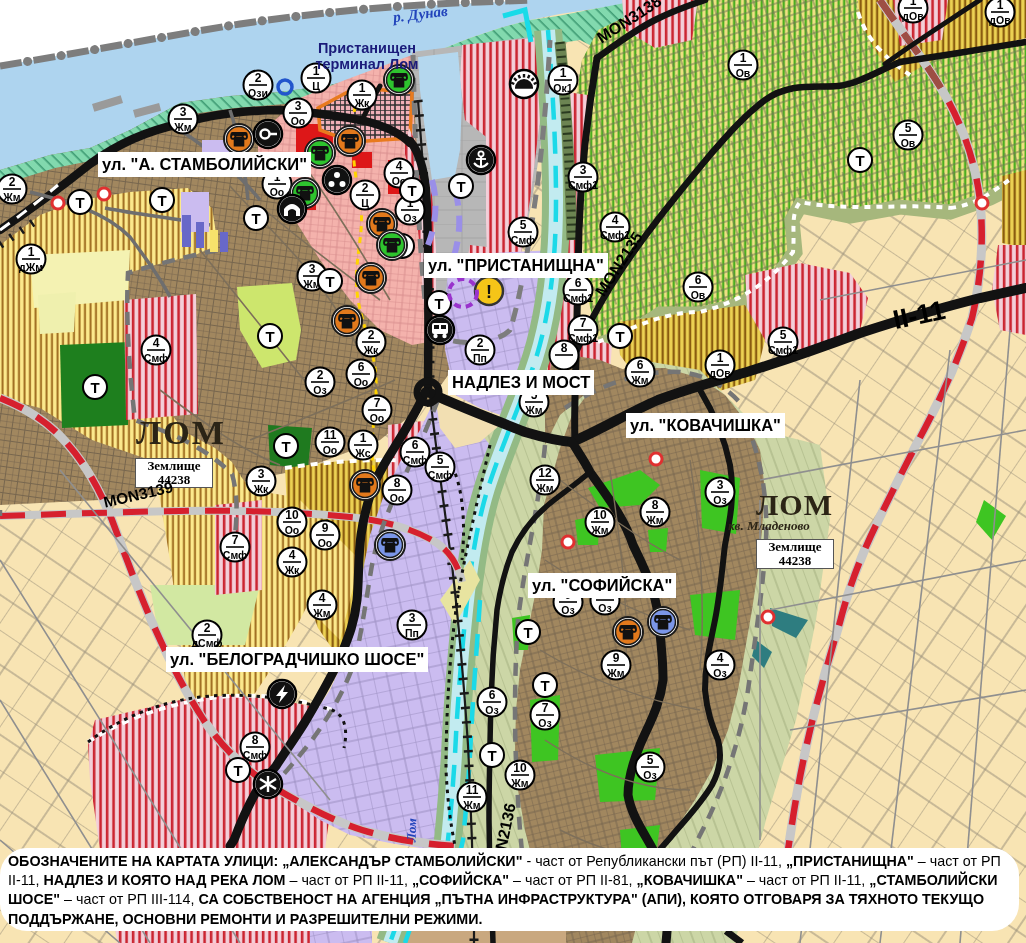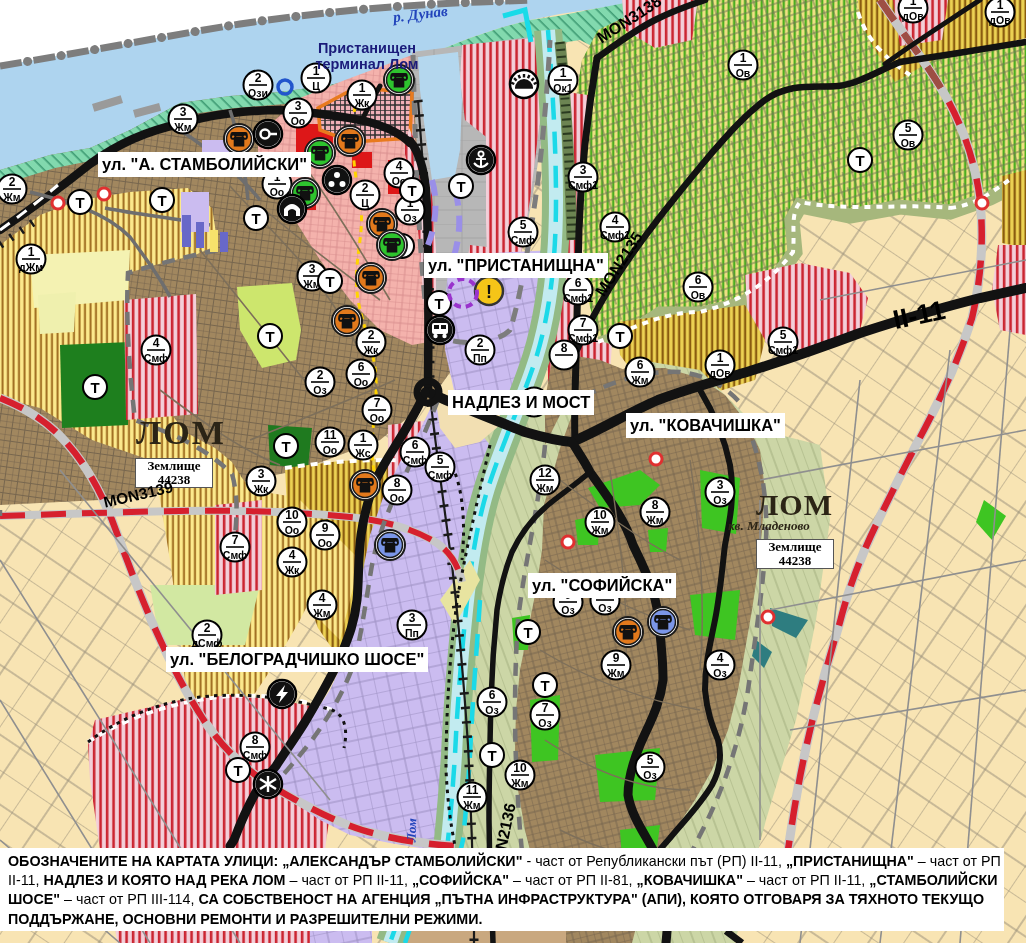--- a/index.html
+++ b/index.html
@@ -1,19 +1,19 @@
 <!DOCTYPE html>
 <html><head>
 <meta charset="utf-8">
 <style>
 html,body{margin:0;padding:0;width:1026px;height:943px;overflow:hidden;background:#fff;font-family:"Liberation Sans",sans-serif;}
 #map{position:relative;width:1026px;height:943px;}
 svg{position:absolute;top:0;left:0;}
 .lbl{position:absolute;background:#fff;color:#000;font-weight:bold;font-size:16.5px;white-space:nowrap;padding:3px 4px;}
-#legend{position:absolute;left:0px;top:848px;width:991px;height:79px;background:#fff;padding:4px 5px 0px 8px;font-size:14.3px;line-height:19.2px;color:#000;}
+#legend{position:absolute;left:0px;top:848px;width:991px;height:79px;background:#fff;padding:4px 20px 0px 8px;font-size:14.3px;line-height:19.2px;color:#000;border-radius:27px;}
 #legend .ln{white-space:nowrap;}
 </style>
 </head>
 <body>
 <div id="map">
 <svg width="1026" height="943" viewBox="0 0 1026 943">
 <defs>
 <pattern id="pYel" width="5.5" height="8" patternUnits="userSpaceOnUse">
           <rect width="5.5" height="8" fill="#fce98c"></rect>
           <rect x="1.5" width="2" height="8" fill="#9e6b1f"></rect>
@@ -836,21 +836,21 @@
 <circle cx="58" cy="203" r="6" fill="#fff" stroke="#e03030" stroke-width="3"></circle>
 <circle cx="982" cy="203" r="6" fill="#fff" stroke="#e03030" stroke-width="3"></circle>
 <circle cx="768" cy="617" r="6" fill="#fff" stroke="#e03030" stroke-width="3"></circle>
 <circle cx="713" cy="430" r="6" fill="#fff" stroke="#e03030" stroke-width="3"></circle>
 <circle cx="656" cy="459" r="6" fill="#fff" stroke="#e03030" stroke-width="3"></circle>
 <circle cx="568" cy="542" r="6" fill="#fff" stroke="#e03030" stroke-width="3"></circle>
 <circle cx="285" cy="87" r="7" fill="none" stroke="#2255cc" stroke-width="3.5"></circle>
 </svg>
 <div class="lbl" style="left:98px;top:152px;">ул. "А. СТАМБОЛИЙСКИ"</div>
 <div class="lbl" style="left:424px;top:253px;">ул. "ПРИСТАНИЩНА"</div>
-<div class="lbl" style="left:448px;top:370px;margin-top:20px;">НАДЛЕЗ И МОСТ</div>
+<div class="lbl" style="left:448px;top:370px;">НАДЛЕЗ И МОСТ</div>
 <div class="lbl" style="left:626px;top:413px;">ул. "КОВАЧИШКА"</div>
 <div class="lbl" style="left:528px;top:573px;">ул. "СОФИЙСКА"</div>
 <div class="lbl" style="left:166px;top:647px;">ул. "БЕЛОГРАДЧИШКО ШОСЕ"</div>
 <div style="position:absolute;left:282px;top:40px;width:170px;text-align:center;color:#1b1b7a;font-weight:bold;font-size:14.5px;line-height:16px;">Пристанищен<br>терминал Лом</div>
 <div style="position:absolute;left:393px;top:6px;color:#2244bb;font-style:italic;font-weight:bold;font-size:15px;font-family:'Liberation Serif',serif;transform:rotate(-7deg);">р. Дунав</div>
 <div style="position:absolute;left:136px;top:414px;color:#2b2416;font-weight:bold;font-size:34px;font-family:'Liberation Serif',serif;letter-spacing:2px;">ЛОМ</div>
 <div style="position:absolute;left:135px;top:458px;width:76px;background:#fff;border:1px solid #555;text-align:center;font-weight:bold;font-size:13px;font-family:'Liberation Serif',serif;line-height:14px;">Землище<br>44238</div>
 <div style="position:absolute;left:756px;top:488px;color:#2b2416;font-weight:bold;font-size:30px;font-family:'Liberation Serif',serif;letter-spacing:1px;">ЛОМ</div>
 <div style="position:absolute;left:728px;top:518px;color:#2b2416;font-weight:bold;font-style:italic;font-size:13px;font-family:'Liberation Serif',serif;">кв. Младеново</div>
 <div style="position:absolute;left:756px;top:539px;width:76px;background:#fff;border:1px solid #555;text-align:center;font-weight:bold;font-size:13px;font-family:'Liberation Serif',serif;line-height:14px;">Землище<br>44238</div>

